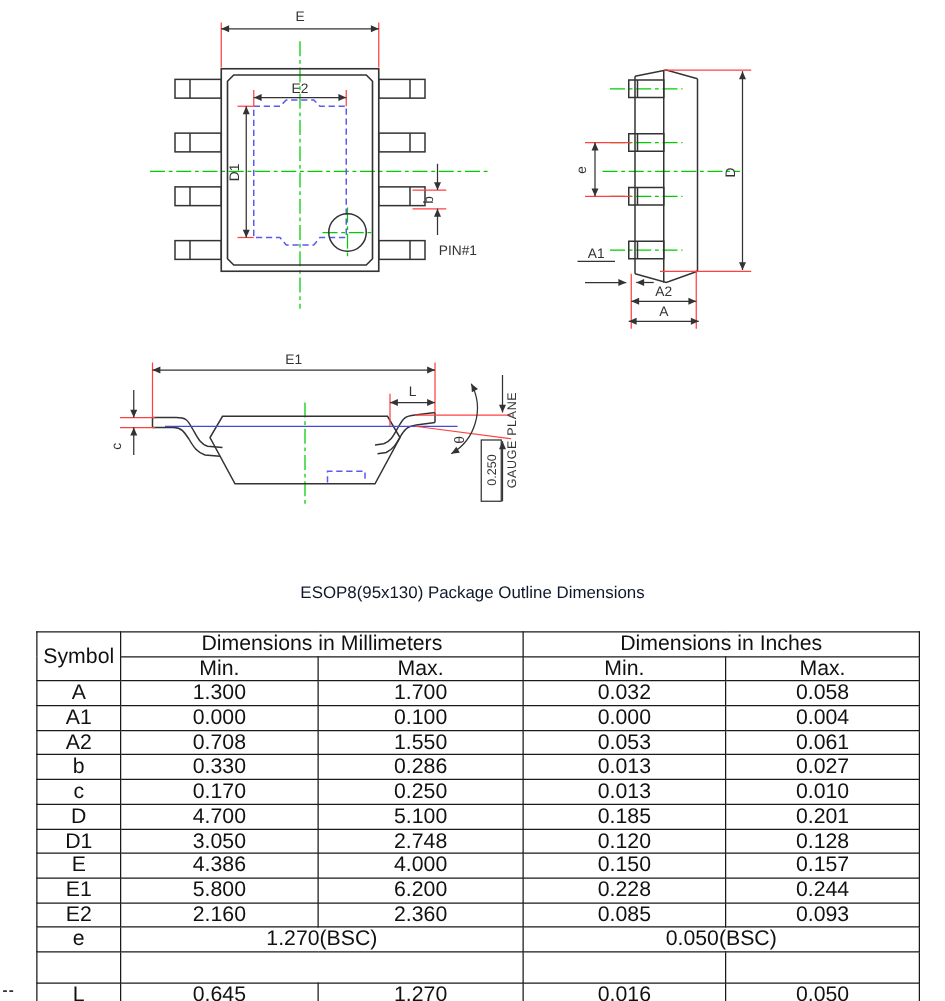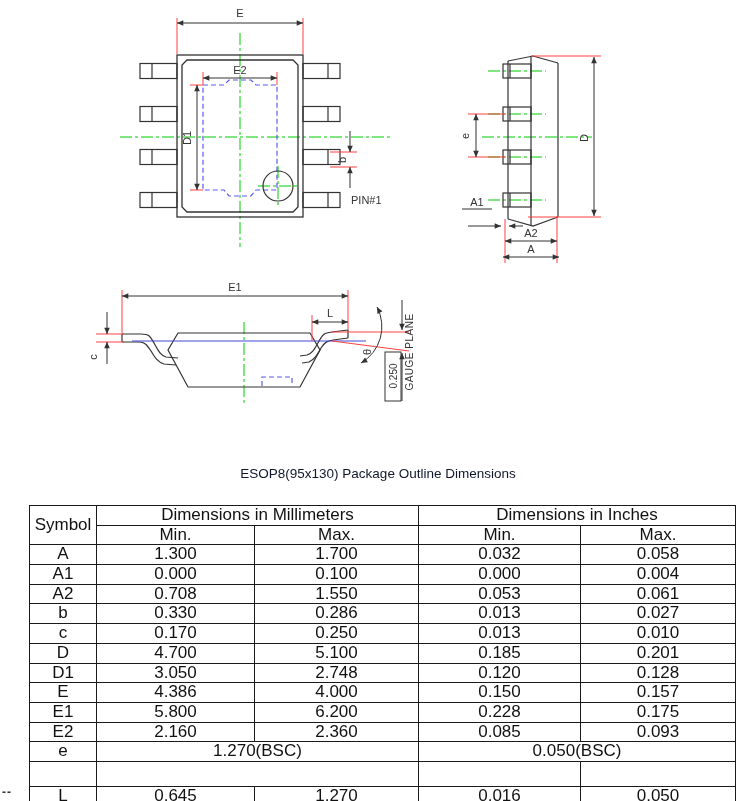--- a/index.html
+++ b/index.html
@@ -277,21 +277,21 @@
       <td>4.386</td>
       <td>4.000</td>
       <td>0.150</td>
       <td>0.157</td>
     </tr>
     <tr>
       <td>E1</td>
       <td>5.800</td>
       <td>6.200</td>
       <td>0.228</td>
-      <td>0.175</td>
+      <td>0.244</td>
     </tr>
     <tr>
       <td>E2</td>
       <td>2.160</td>
       <td>2.360</td>
       <td>0.085</td>
       <td>0.093</td>
     </tr>
     <tr>
       <td>e</td>

